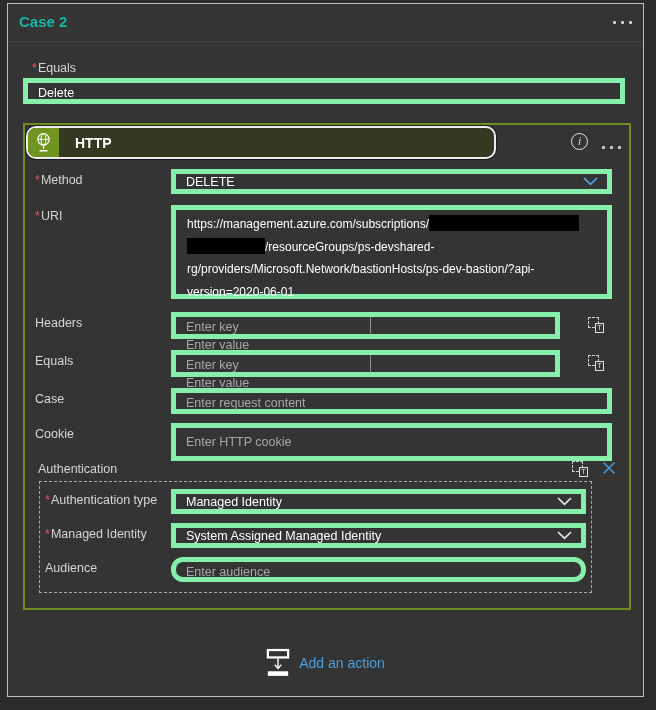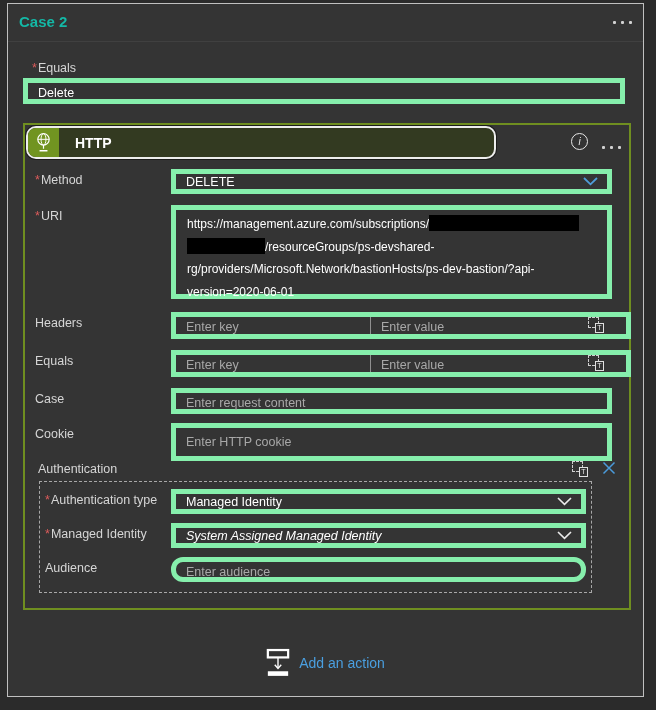--- a/index.html
+++ b/index.html
@@ -46,41 +46,41 @@
 
   
   .lbl-method{left:10px;top:48px;}  .fld-method{left:146px;top:44px;width:441px;height:25px;}
   .lbl-uri{left:10px;top:84px;}     .fld-uri{left:146px;top:80px;width:441px;height:94px;padding:3px 11px 0;}
   .uri-line{height:22.5px;line-height:22.5px;font-size:12px;color:#fff;white-space:nowrap;overflow:hidden;}
   .redact{display:inline-block;background:#000;height:16px;vertical-align:-3px;}
   .rw1{width:150px;} .rw2{width:78px;}
 
   .lbl-headers{left:10px;top:191px;} .kv-headers{left:146px;top:187px;}
   .lbl-queries{left:10px;top:229px;} .kv-queries{left:146px;top:225px;}
-  .kvbox{width:460px;height:27px;display:flex;}
+  .kvbox{width:389px;height:27px;display:flex;flex-direction:column;}
   .kv-cell1{width:195px;border-right:1px solid #8f8f8f;box-sizing:border-box;}
   .kv-cell2{flex:1;}
   .ticon{position:absolute;width:16px;height:16px;cursor:pointer;}
   .ticon-outer{position:absolute;left:0;top:0;width:11px;height:11px;border:1px dashed #cfcfcf;box-sizing:border-box;}
   .ticon-inner{position:absolute;right:0;bottom:0;width:9px;height:10px;background:#343434;
                border:1px solid #e0e0e0;box-sizing:border-box;font-size:7px;line-height:8px;
                text-align:center;color:#e8e8e8;}
   .ti-headers{left:563px;top:192px;} .ti-queries{left:563px;top:230px;}
 
   .lbl-body{left:10px;top:267px;}   .fld-body{left:146px;top:263px;width:441px;height:26px;}
   .lbl-cookie{left:10px;top:302px;} .fld-cookie{left:146px;top:298px;width:441px;height:38px;}
 
   
   .lbl-auth{left:13px;top:337px;}
   .ti-auth{left:547px;top:336px;}
   .auth-x{position:absolute;left:576px;top:335px;width:16px;height:16px;cursor:pointer;}
   .auth-box{position:absolute;left:14px;top:356px;width:553px;height:112px;
             border:1px dashed #a8a8a8;box-sizing:border-box;}
   .lbl-authtype{left:5px;top:11px;} .fld-authtype{left:131px;top:7px;width:415px;height:25px;}
-  .lbl-identity{left:5px;top:45px;} .fld-identity{left:131px;top:41px;width:415px;height:25px;font-style:italic;}
+  .lbl-identity{left:5px;top:45px;} .fld-identity{left:131px;top:41px;width:415px;height:25px;}
   .lbl-audience{left:5px;top:79px;} .fld-audience{left:131px;top:75px;width:415px;height:25px;border-radius:12px;}
 
   
   .add-action{position:absolute;left:0;right:0;top:644px;display:flex;align-items:center;
               justify-content:center;gap:9px;cursor:pointer;}
   .add-action-label{font-size:14px;color:#4a9fe0;}
 </style>
 </head>
 <body>
 

